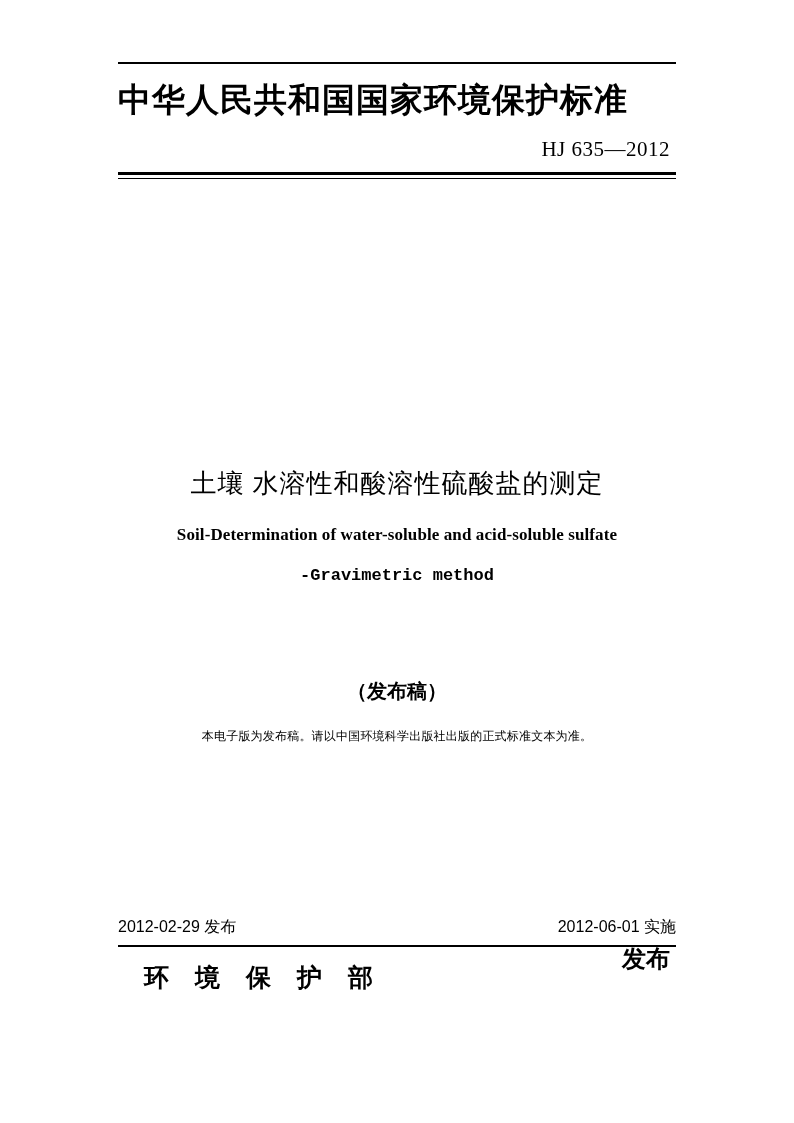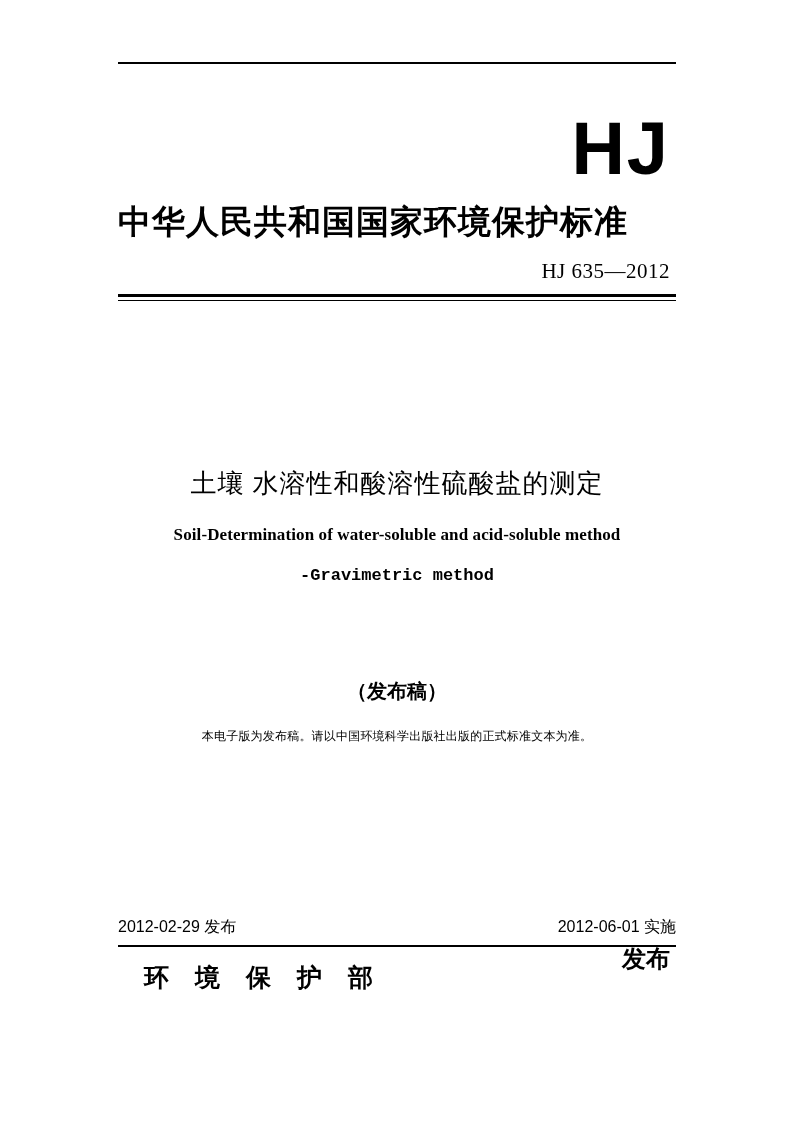--- a/index.html
+++ b/index.html
@@ -192,32 +192,31 @@
     font-size: 24px;
   }
 </style>
 </head>
 <body>
 
 <div class="page">
 
   <div class="header-block">
     <div class="rule-top"></div>
-    <div class="hj-logo">HJ</div>
     <div class="std-title">中华人民共和国国家环境保护标准</div>
     <div class="std-number">HJ 635—2012</div>
     <div class="rule-double">
       <div class="thick"></div>
       <div class="thin"></div>
     </div>
   </div>
 
   <div class="main-title">
     <div class="cn-title-1">土壤 水溶性和酸溶性硫酸盐的测定</div>
-    <div class="en-title-1">Soil-Determination of water-soluble and acid-soluble method</div>
+    <div class="en-title-1">Soil-Determination of water-soluble and acid-soluble sulfate</div>
     <div class="en-title-2">-Gravimetric method</div>
   </div>
 
   <div class="draft-label">（发布稿）</div>
   <div class="draft-note">本电子版为发布稿。请以中国环境科学出版社出版的正式标准文本为准。</div>
 
   <div class="footer">
     <div class="dates">
       <div class="date-issue">2012-02-29 发布</div>
       <div class="date-effective">2012-06-01 实施</div>

